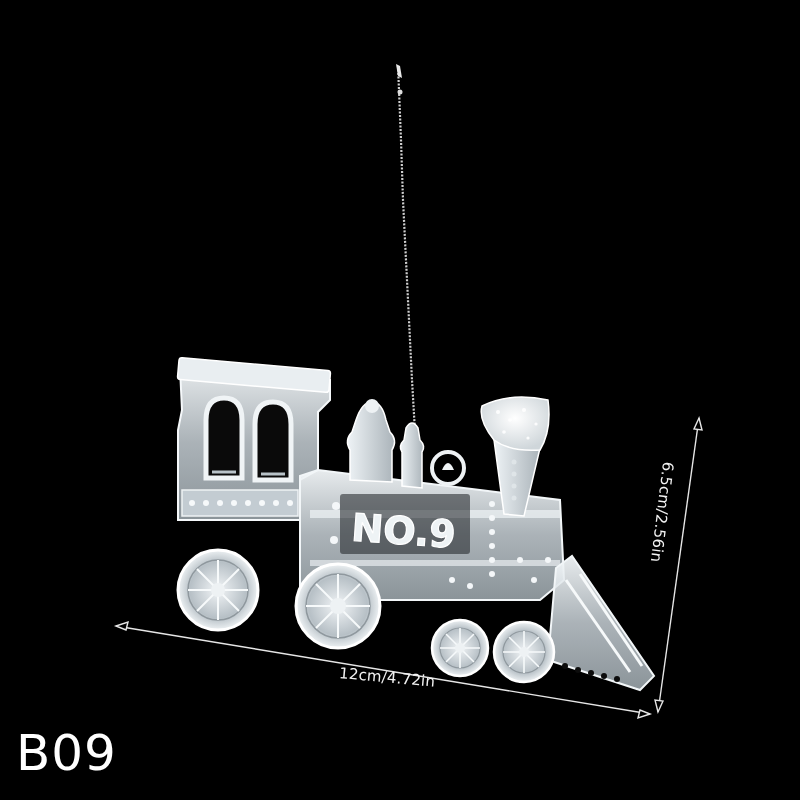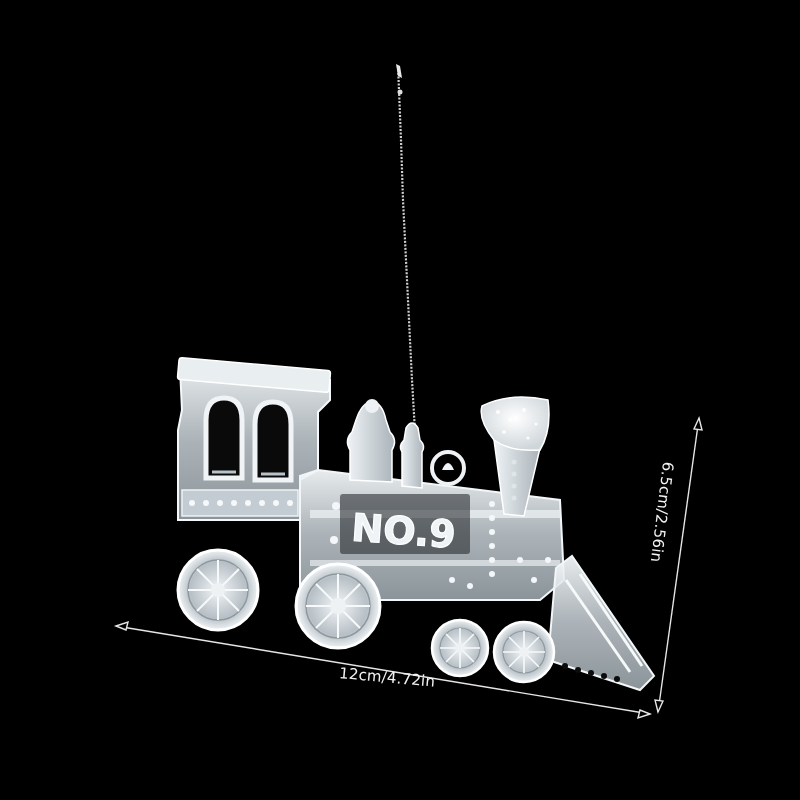--- a/index.html
+++ b/index.html
@@ -231,13 +231,14 @@
 
     <g stroke="#e6e6e6" stroke-width="1.4" fill="none">
       <line x1="699" y1="418" x2="658" y2="712"></line>
       <path d="M699 418 L702 430 L694 429 Z" fill="#000" stroke="#e6e6e6"></path>
       <path d="M658 712 L655 700 L663 701 Z" fill="#000" stroke="#e6e6e6"></path>
     </g>
   </svg>
 
   <div class="label-width">12cm/4.72in</div>
   <div class="label-height">6.5cm/2.56in</div>
+  <div class="product-code">B09</div>
 </div>
 
 </body></html>

